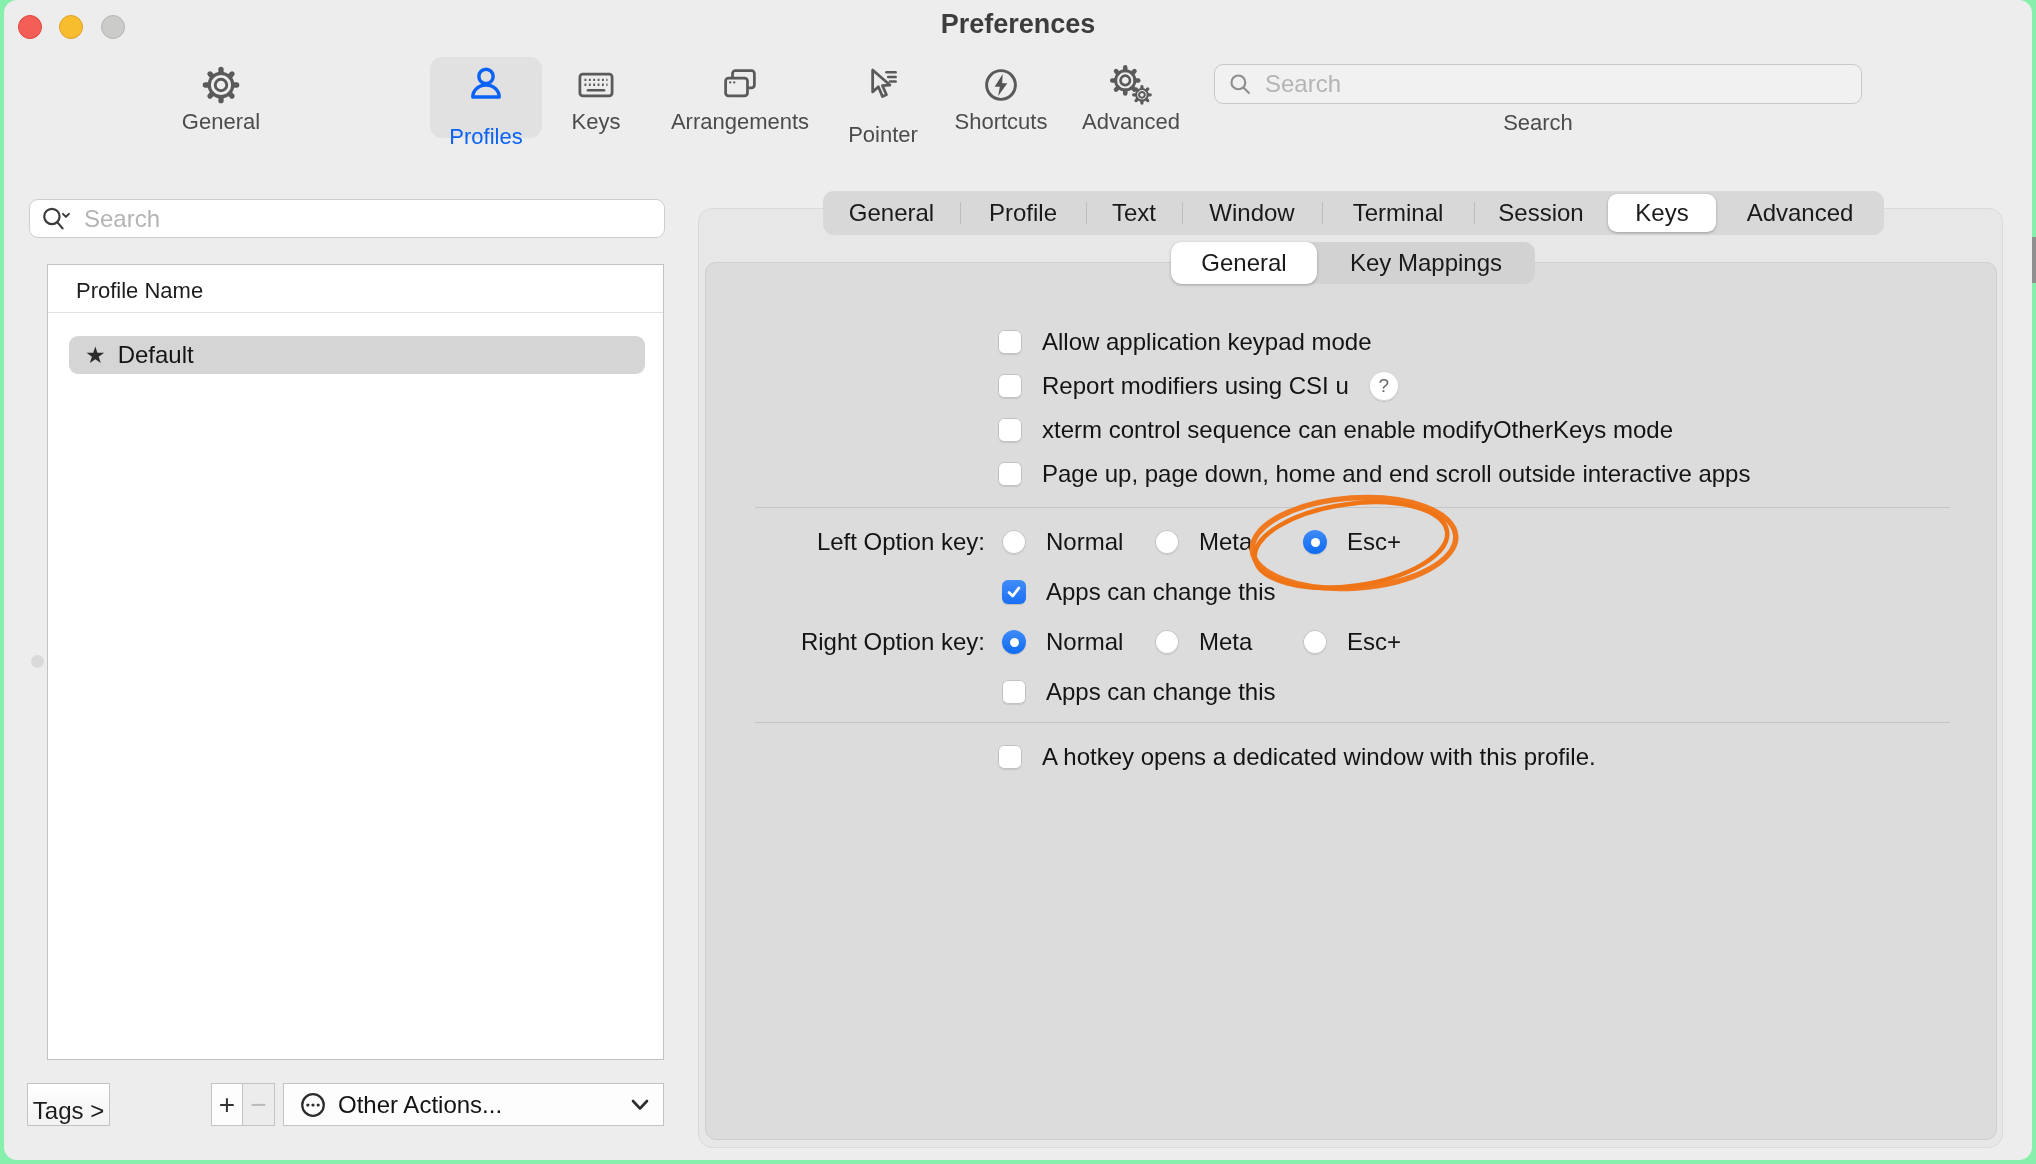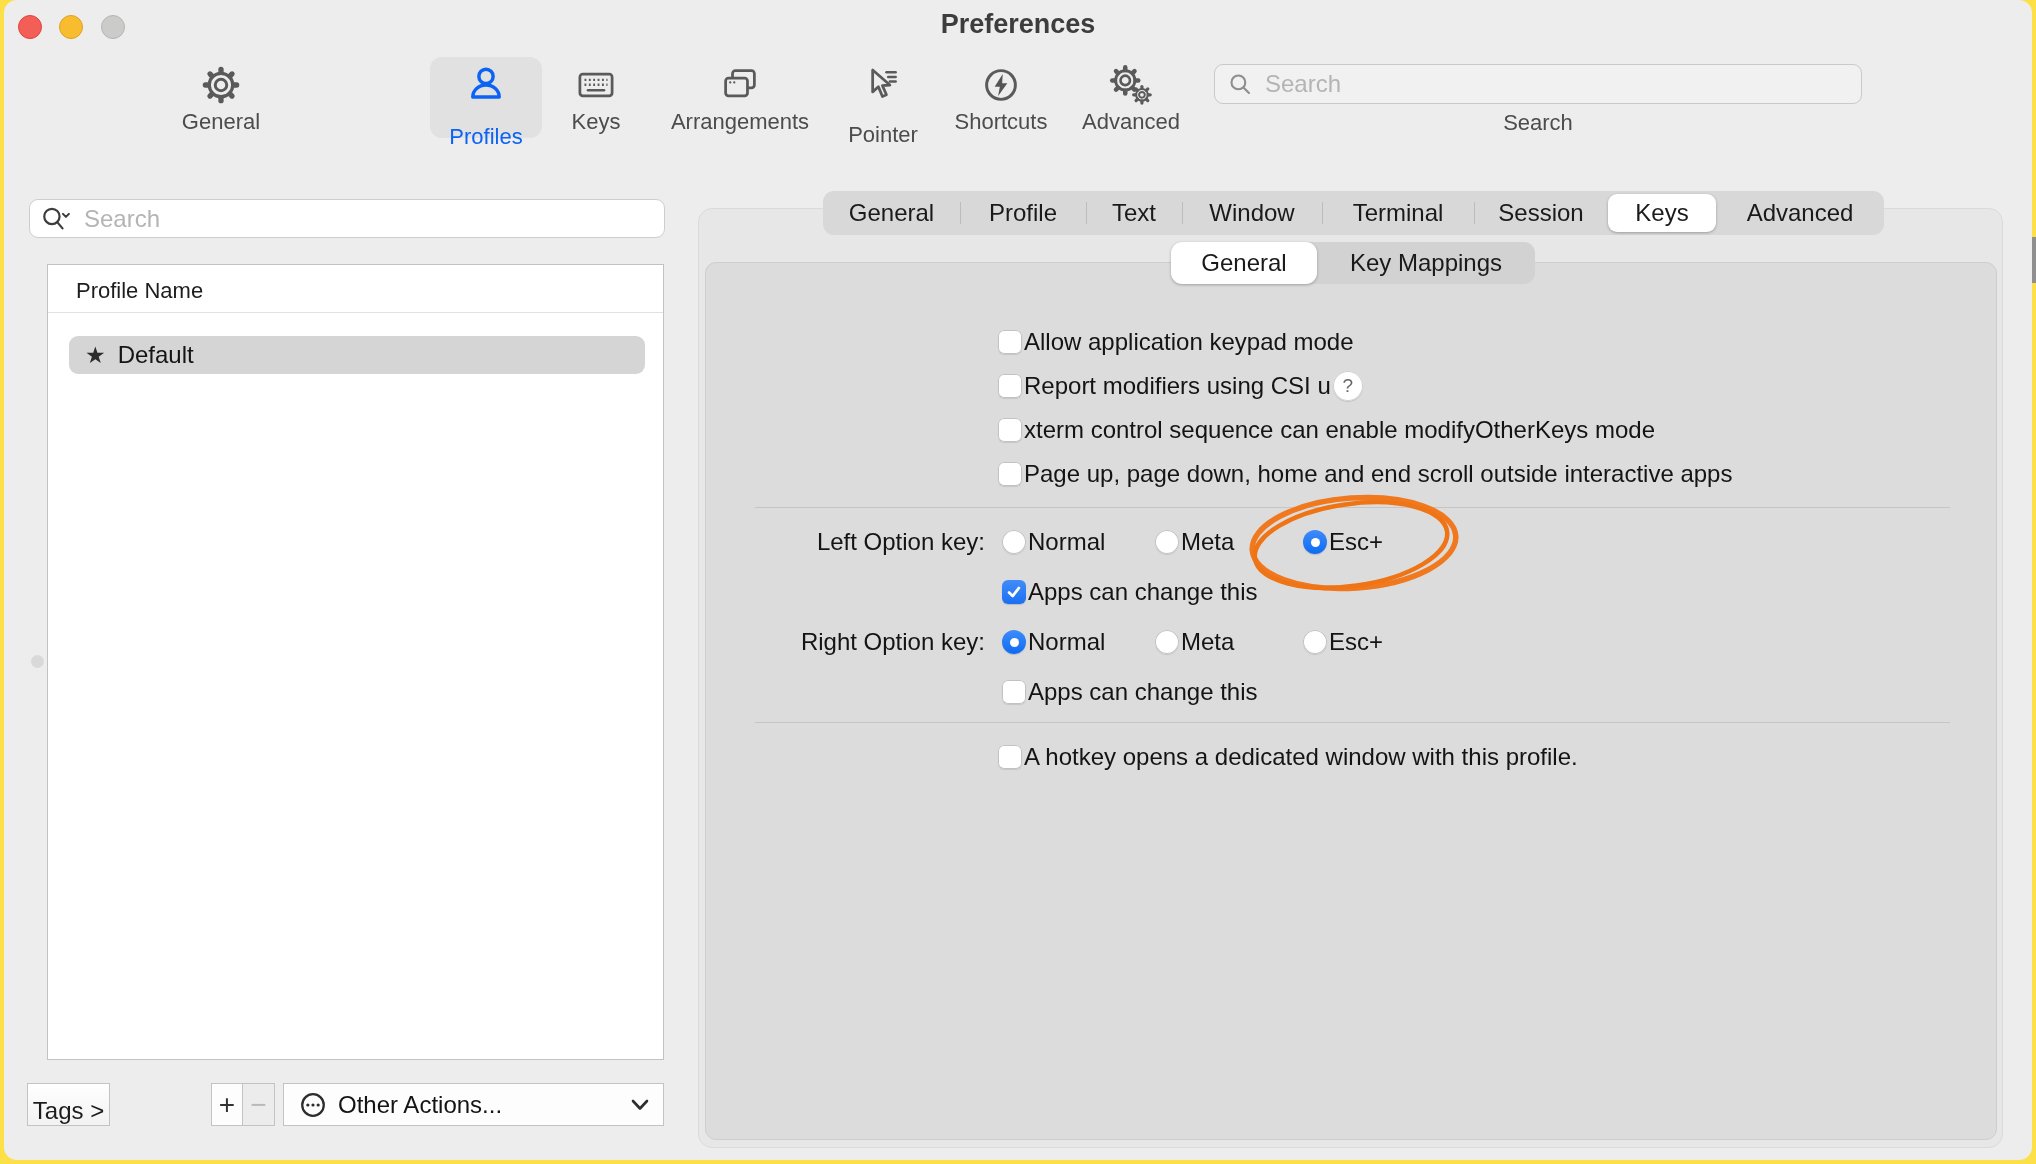--- a/index.html
+++ b/index.html
@@ -1,16 +1,16 @@
 <!DOCTYPE html>
 <html><head>
 <meta charset="utf-8">
 <style>
   html,body{margin:0;padding:0;background:#161616;}
-  .screen{position:relative;width:2036px;height:1164px;background:#fde047;overflow:hidden;
+  .screen{position:relative;width:2036px;height:1164px;background:#86efac;overflow:hidden;
           font-family:"Liberation Sans","DejaVu Sans",sans-serif;color:#1b1b1b;}
   .abs{position:absolute;}
   .window{position:absolute;left:4px;top:0;right:4px;bottom:4px;background:#ededed;border-radius:13px;}
   .edge-notch{position:absolute;right:0;top:237px;width:4px;height:46px;background:#8f8f8f;}
 
   
   .tl{position:absolute;width:22px;height:22px;border-radius:50%;}
   .tl.red{background:#f35f57;border:1px solid #e0443c;}
   .tl.yellow{background:#f8bd2e;border:1px solid #dfa023;}
   .tl.gray{background:#cbcbc9;border:1px solid #b5b5b3;}
@@ -63,21 +63,21 @@
   .tabbar{position:absolute;left:823px;top:191px;width:1061px;height:44px;background:#d8d8d8;border-radius:11px;display:flex;}
   .seg{position:relative;display:flex;align-items:center;justify-content:center;font-size:24px;color:#1a1a1a;}
   .seg::before{content:'';position:absolute;left:0;top:11px;width:1px;height:22px;background:#bdbdbd;}
   .seg:first-child::before,.seg.selected::before,.seg.selected + .seg::before{display:none;}
   .seg.selected{background:#fff;border-radius:9px;margin:3px 0;box-shadow:0 1px 3px rgba(0,0,0,.28);}
   .subtabbar{position:absolute;left:1171px;top:242px;width:364px;height:42px;background:#d2d2d2;border-radius:11px;display:flex;}
   .subtabbar .seg{font-size:24px;}
   .subtabbar .seg.selected{margin:0;border-radius:11px;}
 
   
-  .row{position:absolute;display:flex;align-items:center;gap:2px;height:36px;}
+  .row{position:absolute;display:flex;align-items:center;gap:20px;height:36px;}
   .row .txt{font-size:24px;color:#141414;white-space:nowrap;}
   .cb{width:24px;height:24px;border-radius:6px;background:#fff;flex:none;
       box-shadow:inset 0 0 0 1px #c2c2c2,0 1px 1px rgba(0,0,0,.10);}
   .cb.checked{background:linear-gradient(#418cf9,#1a6ff3);background:linear-gradient(#418cf9,#1a6ff3);
       box-shadow:0 1px 1px rgba(0,0,0,.15);display:flex;align-items:center;justify-content:center;}
   .radio{width:24px;height:24px;border-radius:50%;background:#fff;flex:none;
       box-shadow:inset 0 0 0 1px #c2c2c2,0 1px 1px rgba(0,0,0,.10);}
   .radio.selected{background:linear-gradient(#3f8bf9,#0f6bf2);box-shadow:0 1px 1px rgba(0,0,0,.15);
       display:flex;align-items:center;justify-content:center;}
   .radio.selected::after{content:'';width:9px;height:9px;border-radius:50%;background:#fff;}

